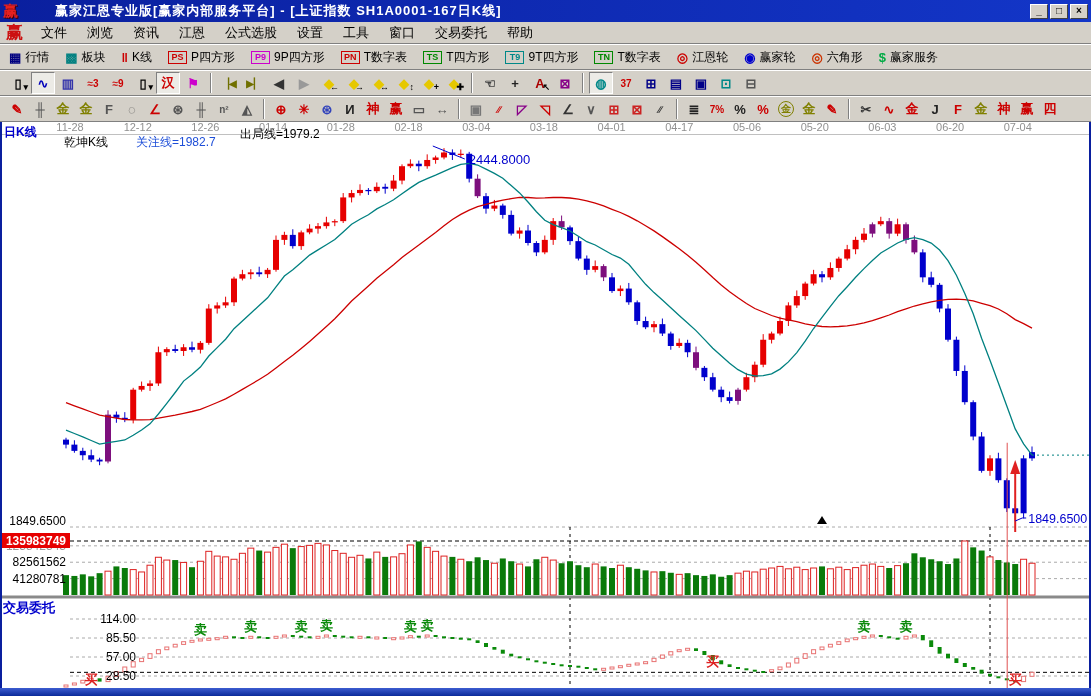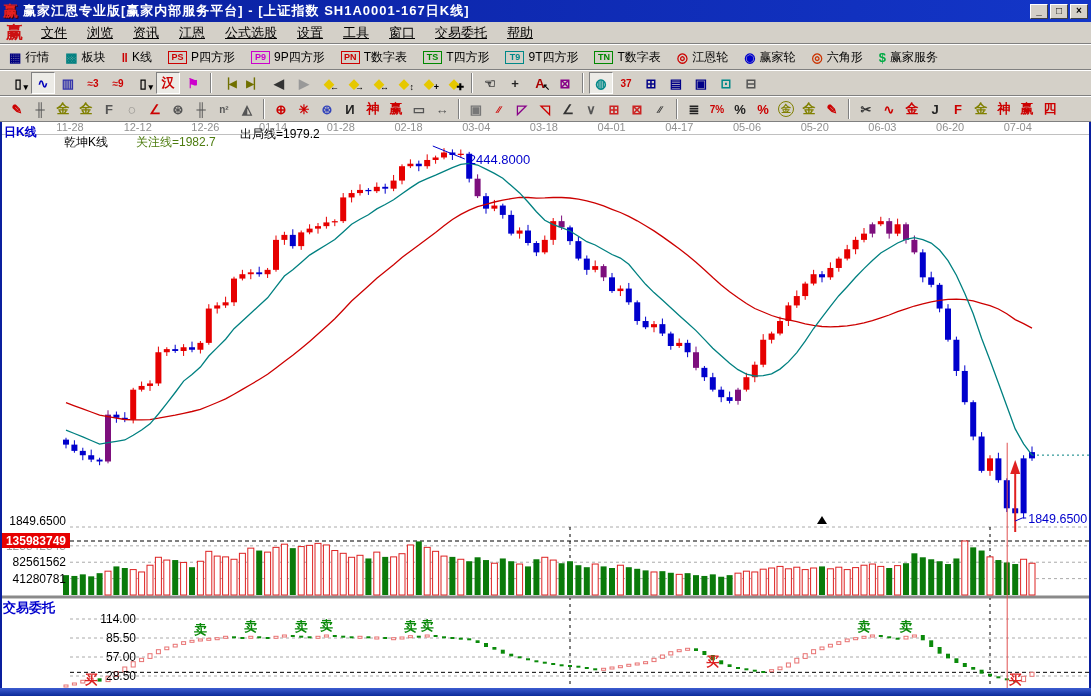--- a/index.html
+++ b/index.html
@@ -3,28 +3,28 @@
 <meta charset="utf-8">
 <style>
   * { margin:0; padding:0; box-sizing:border-box; }
   html,body { width:1091px; height:696px; overflow:hidden; }
   body { font-family:"Liberation Sans","DejaVu Sans",sans-serif; background:#d4d0c8; }
   #app { position:relative; width:1091px; height:696px; background:#d4d0c8; }
 
   
   #titlebar { height:22px; background:linear-gradient(90deg,#0a1f9e,#1336c8); display:flex; align-items:center; padding:0 3px; }
   #title-logo { color:#e62020; font-weight:bold; font-size:15px; background:transparent; margin-right:5px; text-shadow:1px 1px 0 #400; }
-  #title-text { color:#fff; font-weight:bold; font-size:13px; letter-spacing:1px; }
+  #title-text { color:#fff; font-weight:bold; font-size:13px; letter-spacing:1px;margin-left:32px; }
   #win-controls { margin-left:auto; display:flex; gap:2px; }
   .winbtn { width:18px; height:15px; background:#d4d0c8; border:1px solid; border-color:#fff #404040 #404040 #fff; font-size:10px; font-weight:bold; line-height:12px; text-align:center; color:#000; }
 
   
   #menubar { height:22px; background:#d4d0c8; display:flex; align-items:center; border-bottom:1px solid #808080; padding-left:2px; }
   #menu-logo { color:#cc1111; font-weight:bold; font-size:17px; padding:0 8px 0 4px; }
-  .menu-item { font-size:13px; color:#000; padding:2px 10px; background:transparent; border:none;text-decoration:underline; }
+  .menu-item { font-size:13px; color:#000; padding:2px 10px; background:transparent; border:none; }
 
   
   .toolbar { background:#d4d0c8; display:flex; align-items:center; border-top:1px solid #fff; border-bottom:1px solid #808080; padding-left:6px; }
   #toolbar1 { height:26px; gap:10px; }
   #toolbar2, #toolbar3 { height:26px; gap:1px; }
   .tb1btn { display:flex; align-items:center; gap:4px; background:transparent; border:none; font-size:12px; color:#000; padding:1px 3px; white-space:nowrap; }
   .tb1glyph { font-size:13px; font-weight:bold; }
   .tb1box { display:inline-flex; align-items:center; justify-content:center; width:19px; height:13px; border:1px solid; font-size:9px; font-weight:bold; }
   .tbtn { position:relative; width:24px; height:22px; display:flex; align-items:center; justify-content:center; background:transparent; border:1px solid transparent; font-size:13px; font-weight:bold; }
   #toolbar3 .tbtn { width:22px; }
@@ -32,21 +32,21 @@
   .tbtn.round .g { border:1px solid #808000; border-radius:50%; width:16px; height:16px; display:flex; align-items:center; justify-content:center; font-size:10px; }
   .tbtn .ov { position:absolute; font-size:9px; font-weight:bold; color:#000; right:1px; bottom:1px; }
   .sep { width:2px; height:20px; border-left:1px solid #808080; border-right:1px solid #fff; margin:0 4px; }
 
   
   #chart-region { position:relative; width:1091px; height:566px; background:#fff; }
   #chart-svg { position:absolute; left:0; top:0; }
   .hdr-label { position:absolute; font-size:12px; white-space:nowrap; }
   #kline-label { left:4px; top:2px; color:#0000cc; font-weight:bold; }
   #qiankun-label { left:64px; top:12px; color:#000; }
-  #attention-label { left:136px; top:12px; color:#4d7c0f; }
+  #attention-label { left:136px; top:12px; color:#1d4ed8; }
   #exit-label { left:240px; top:4px; color:#000000; }
   #indicator-title { left:3px; top:477px; color:#0000cc; font-weight:bold; font-size:13px; }
   .edge-strip { position:absolute; top:0; width:2px; height:566px; background:#0a1f9e; }
 
   #statusbar { height:8px; background:linear-gradient(#3c5cd0,#0a2a9a); }
 </style>
 </head>
 <body>
 
 <div id="app">

